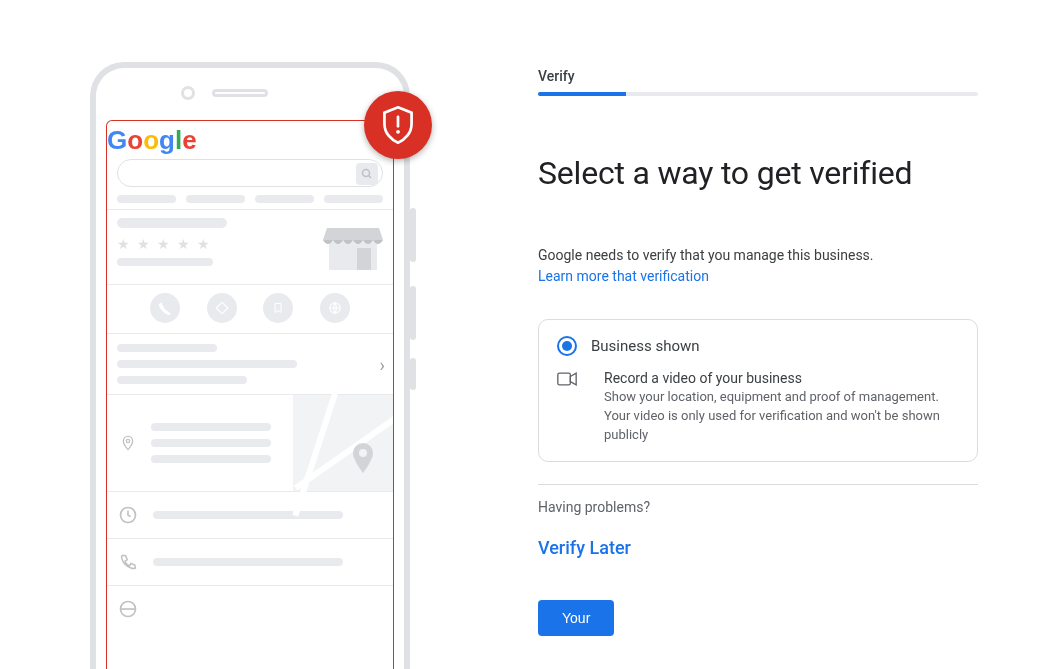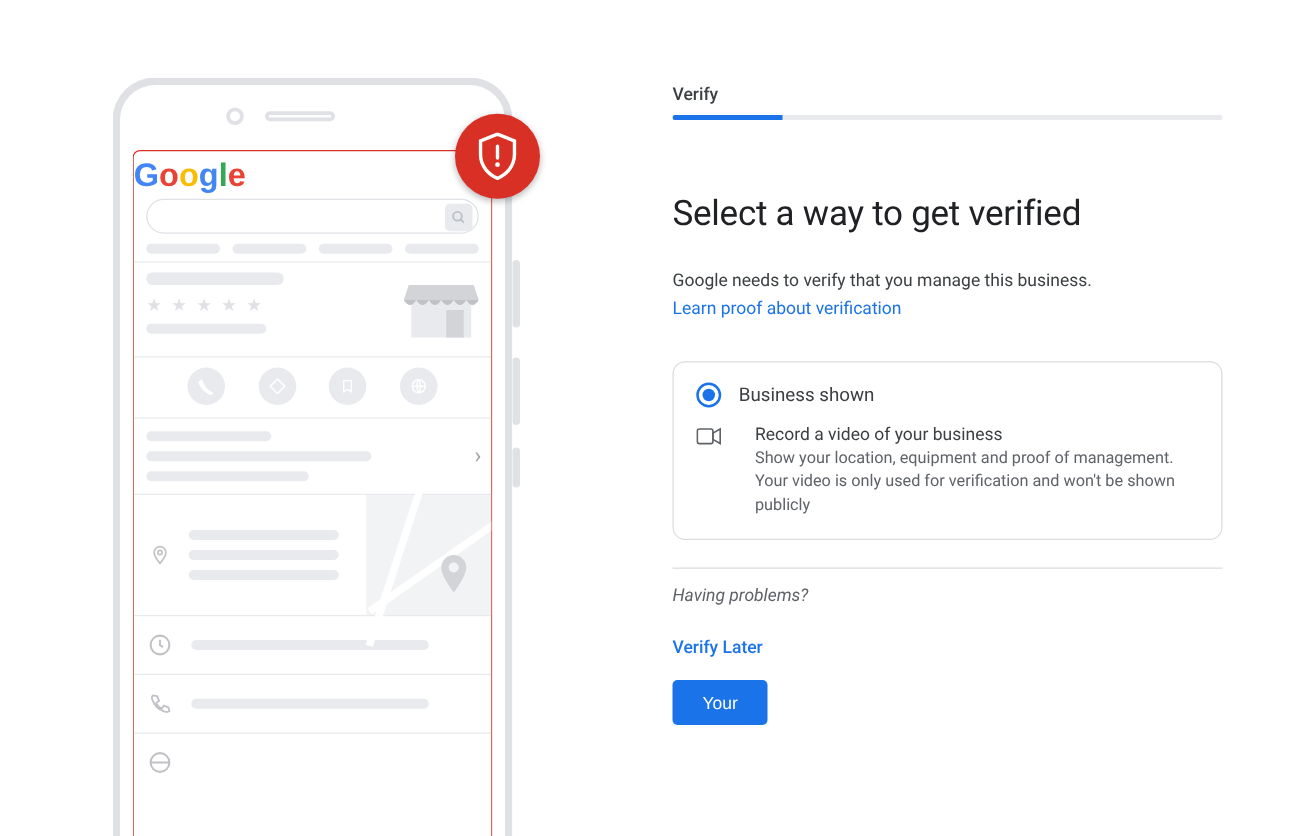--- a/index.html
+++ b/index.html
@@ -137,21 +137,21 @@
     position:absolute;
     left:538px; top:68px;
     width:440px;
   }
   .step-label { font-size:14px; font-weight:500; color:#3c4043; margin-bottom:8px; }
   .progress {
     height:4px; background:#e8eaed; border-radius:2px; margin-bottom:58px; overflow:hidden;
   }
   .progress .fill { height:100%; width:20%; background:#1a73e8; }
 
-  .headline { font-size:28px; color:#202124; margin-bottom:28px; font-weight:400; letter-spacing:-0.2px; }
+  .headline { font-size:32px; color:#202124; margin-bottom:53px; font-weight:400; letter-spacing:-0.2px; }
   .subtext { font-size:14px; color:#3c4043; line-height:1.5; }
   .link { color:#1a73e8; text-decoration:none; font-size:14px; }
 
   .card {
     margin-top:34px;
     border:1px solid #dadce0;
     border-radius:10px;
     padding:16px 18px 16px 18px;
   }
   .radio-row { display:flex; align-items:center; gap:14px; margin-bottom:14px; }
@@ -162,23 +162,23 @@
   .radio-inner { width:10px;height:10px;border-radius:50%;background:#1a73e8; }
   .radio-label { font-size:15px; color:#3c4043; }
 
   .detail-row { display:flex; gap:27px; align-items:flex-start; }
   .cam-icon { width:20px;display:flex;justify-content:center;margin-top:2px; flex-shrink:0; }
   .detail-title { font-size:14px; color:#3c4043; margin-bottom:2px; }
   .detail-desc { font-size:13px; color:#5f6368; line-height:1.45; }
 
   .hr { height:1px; background:#dadce0; margin:22px 0 14px; }
 
-  .having { font-style:italic; font-size:14px; color:#5f6368; margin-bottom:22px; }
-
-  .verify-later { color:#1a73e8; font-size:14px; font-weight:500; text-decoration:none; display:inline-block; margin-bottom:18px; }
+  .having { font-size:14px; color:#5f6368; margin-bottom:22px; }
+
+  .verify-later { color:#1a73e8; font-size:18px; font-weight:500; text-decoration:none; display:inline-block; margin-bottom:42px; }
 
   .next-btn {
     background:#1a73e8; color:#fff; border:none;
     padding:10px 24px; border-radius:4px; font-size:14px; font-weight:500;
     cursor:pointer;
   }
 </style>
 </head>
 <body>
 
@@ -326,21 +326,21 @@
 
 <div class="panel">
   <div class="step-label">Verify</div>
   <div class="progress">
     <div class="fill" style="width: 20%;"></div>
   </div>
 
   <h1 class="headline">Select a way to get verified</h1>
 
   <p class="subtext">Google needs to verify that you manage this business.</p>
-  <a href="#" class="link">Learn proof about verification</a>
+  <a href="#" class="link">Learn more that verification</a>
 
   <div class="card">
     <div class="radio-row">
       <div class="radio-outer">
           <div class="radio-inner"></div>
         </div>
       <div class="radio-label">Business shown</div>
     </div>
     <div class="detail-row">
       <div class="cam-icon">

